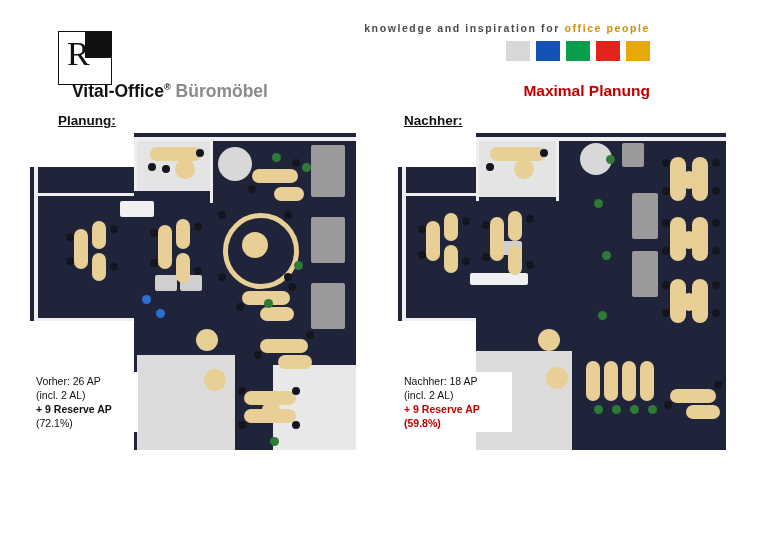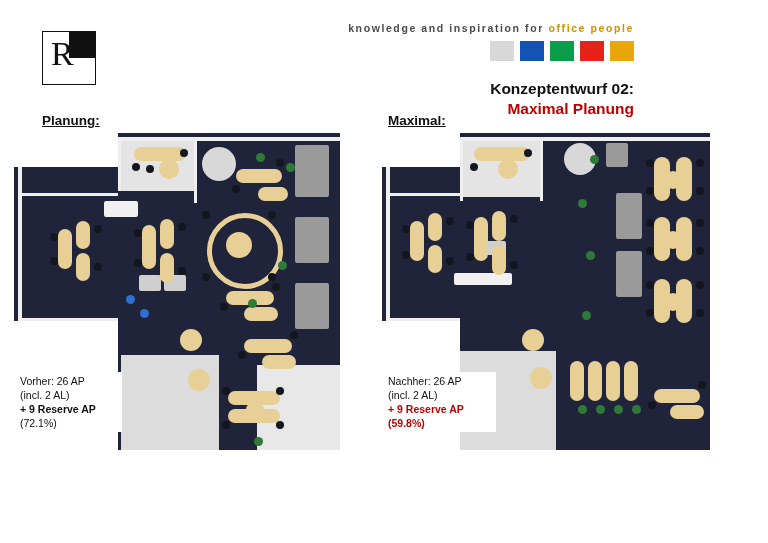--- a/index.html
+++ b/index.html
@@ -4,21 +4,21 @@
 <style>
   html,body{margin:0;padding:0;}
   body{
     width:768px;height:543px;
     background:#ffffff;
     font-family:"Liberation Sans", sans-serif;
     overflow:hidden;
     position:relative;
   }
   .page{
-    position:absolute;left:0;top:0;width:652px;height:543px;
+    position:absolute;left:16px;top:0;width:652px;height:543px;
     background:#ffffff;
   }
 
   
   .tagline{
     position:absolute; right:18px; top:22px;
     font-size:10.5px; letter-spacing:1.6px; font-weight:bold;
     color:#4a4a4a; white-space:nowrap;
   }
   .tagline .accent{ color:#d19000; }
@@ -137,29 +137,32 @@
     <div class="swatch" style="background:#0a9e4a;"></div>
     <div class="swatch" style="background:#e2241b;"></div>
     <div class="swatch" style="background:#e8a80b;"></div>
   </div>
 
   <div class="logo">
     <div class="logo-mark">
       <div class="blackbox"></div>
       <div class="rglyph">R</div>
     </div>
+    <div class="logo-text">
+      <span>Vital-Office</span><span class="sup">®</span>
+      <span class="grey">Büromöbel</span>
+    </div>
   </div>
 
   <div class="konzept">
-    <div class="l1">Konzeptentwurf 02:</div>
     <div class="l2">Maximal Planung</div>
   </div>
 
   <div class="sec-label" id="label-vorher">Planung:</div>
-  <div class="sec-label" id="label-nachher">Maximal:</div>
+  <div class="sec-label" id="label-nachher">Nachher:</div>
 
   <div class="plan" id="plan-before">
 
     <div class="white-block" style="left:0;top:0;width:104px;height:34px;background:#ffffff;"></div>
     <div class="white-block" style="left:0;top:188px;width:104px;height:129px;background:#ffffff;"></div>
     <div class="white-block" style="left:326px;top:0;width:14px;height:317px;background:#ffffff;"></div>
 
     <div class="wall" style="left:104px;top:4px;width:222px;height:4px;"></div>
     <div class="wall" style="left:4px;top:34px;width:4px;height:154px;"></div>
     <div class="wall" style="left:104px;top:8px;width:3px;height:50px;"></div>
@@ -334,20 +337,20 @@
   </div>
 
   <div class="stat" id="stat-before">
     <div>Vorher: 26 AP</div>
     <div>(incl. 2 AL)</div>
     <div class="bold">+ 9 Reserve AP</div>
     <div>(72.1%)</div>
   </div>
 
   <div class="stat" id="stat-after">
-    <div>Nachher: 26 AP</div>
+    <div>Nachher: 18 AP</div>
     <div>(incl. 2 AL)</div>
     <div class="red">+ 9 Reserve AP</div>
     <div class="red">(59.8%)</div>
   </div>
 
 
 </div>
 
 </body></html>

